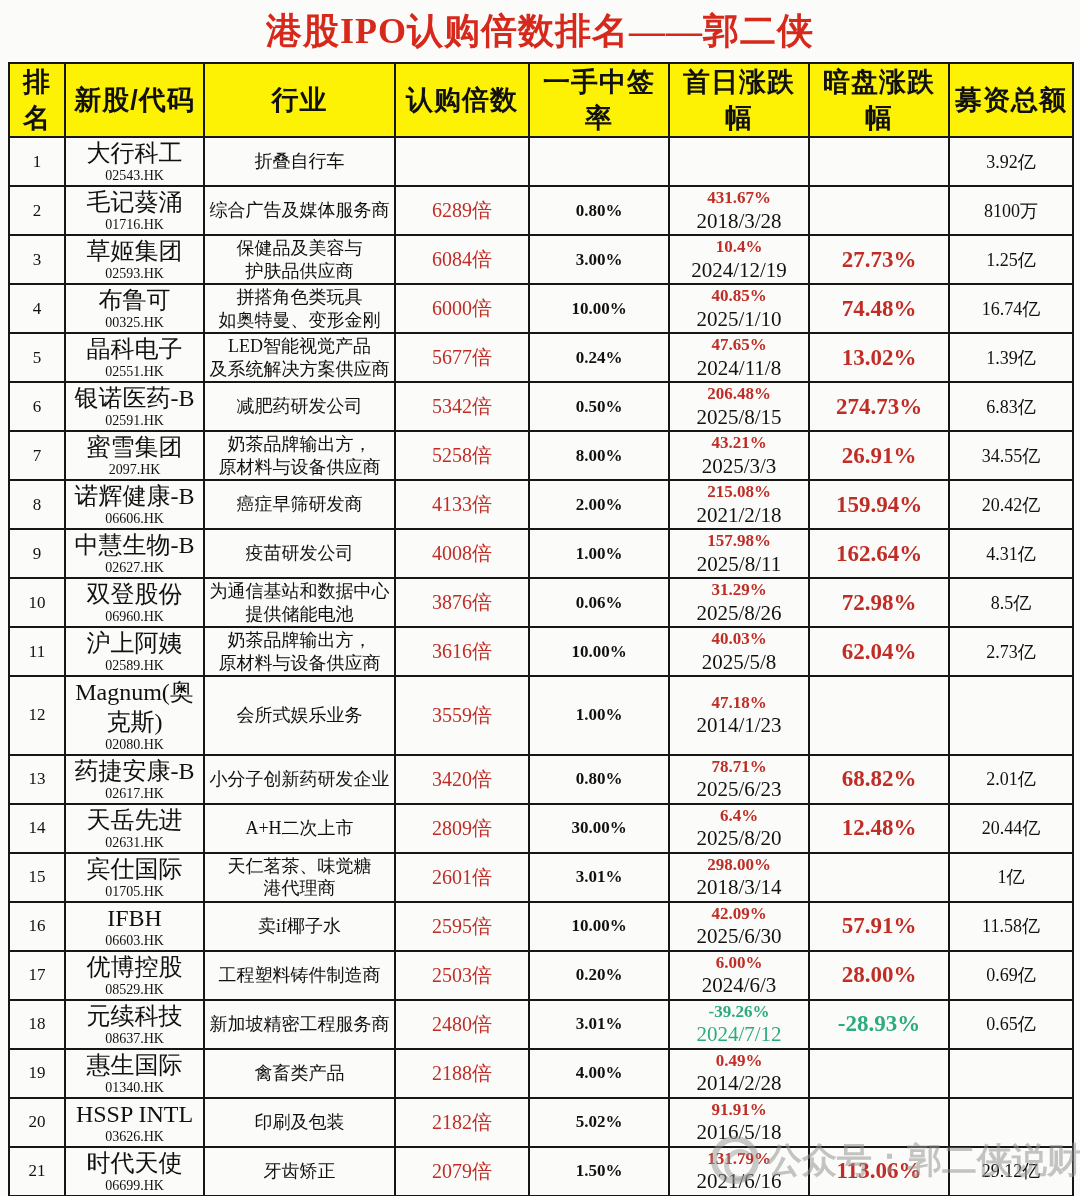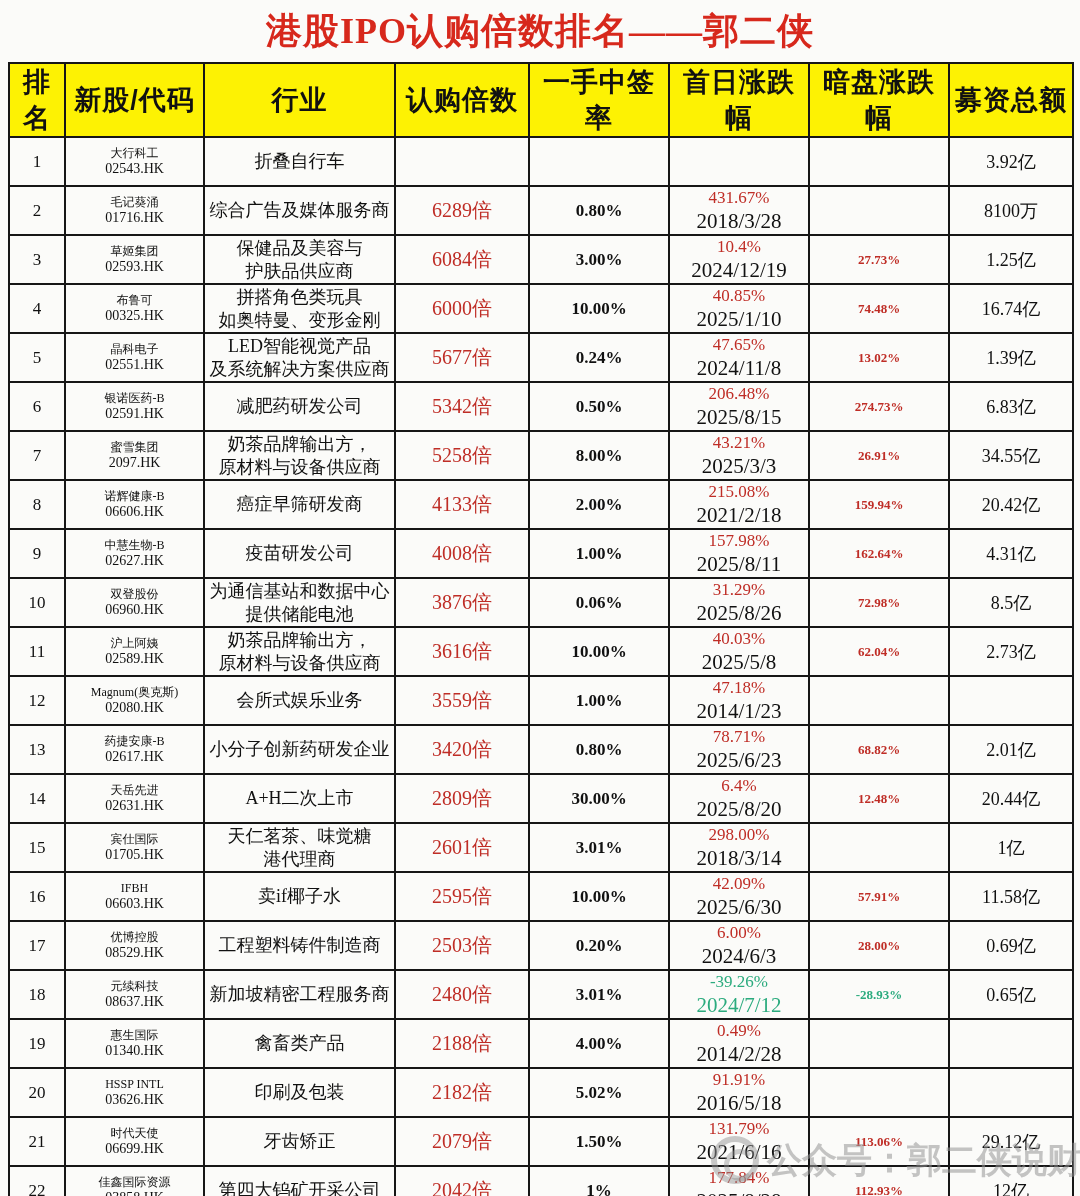--- a/index.html
+++ b/index.html
@@ -42,28 +42,28 @@
   .ipo thead th {
     background: #fdf203;
     height: 46px;
     font-size: 27px;
     font-weight: bold;
     font-family: "Liberation Sans", "DejaVu Sans", sans-serif;
     letter-spacing: 1px;
   }
   .ipo tbody tr { height: 49px; }
   .c-rank { font-size: 17px; }
-  .nm { font-size: 12px; line-height: 1.25; font-weight: 500; }
+  .nm { font-size: 24px; line-height: 1.25; font-weight: 500; }
   .cd { font-size: 14px; line-height: 1.2; }
   .c-ind { font-size: 18px; line-height: 1.25; white-space: pre-line; margin-left: 24px; }
   .c-mul { color: #bf2d26; font-size: 20px; }
   .c-win { font-size: 17px; font-weight: bold; }
-  .pct { color: #bf2d26; font-weight: normal; font-size: 17px; line-height: 1.25; }
+  .pct { color: #bf2d26; font-weight: bold; font-size: 17px; line-height: 1.25; }
   .dt { font-size: 21px; line-height: 1.2; color: #111; }
-  .c-dark { color: #bf2d26; font-weight: bold; font-size: 13px; }
+  .c-dark { color: #bf2d26; font-weight: bold; font-size: 23px; }
   .c-raise { font-size: 18px; }
   tr.neg .pct, tr.neg .dt, tr.neg .c-dark { color: #2bab7e; }
   .watermark {
     position: absolute;
     right: -2px;
     bottom: 12px;
     display: flex;
     align-items: center;
     gap: 8px;
     color: rgba(150,150,150,0.55);

